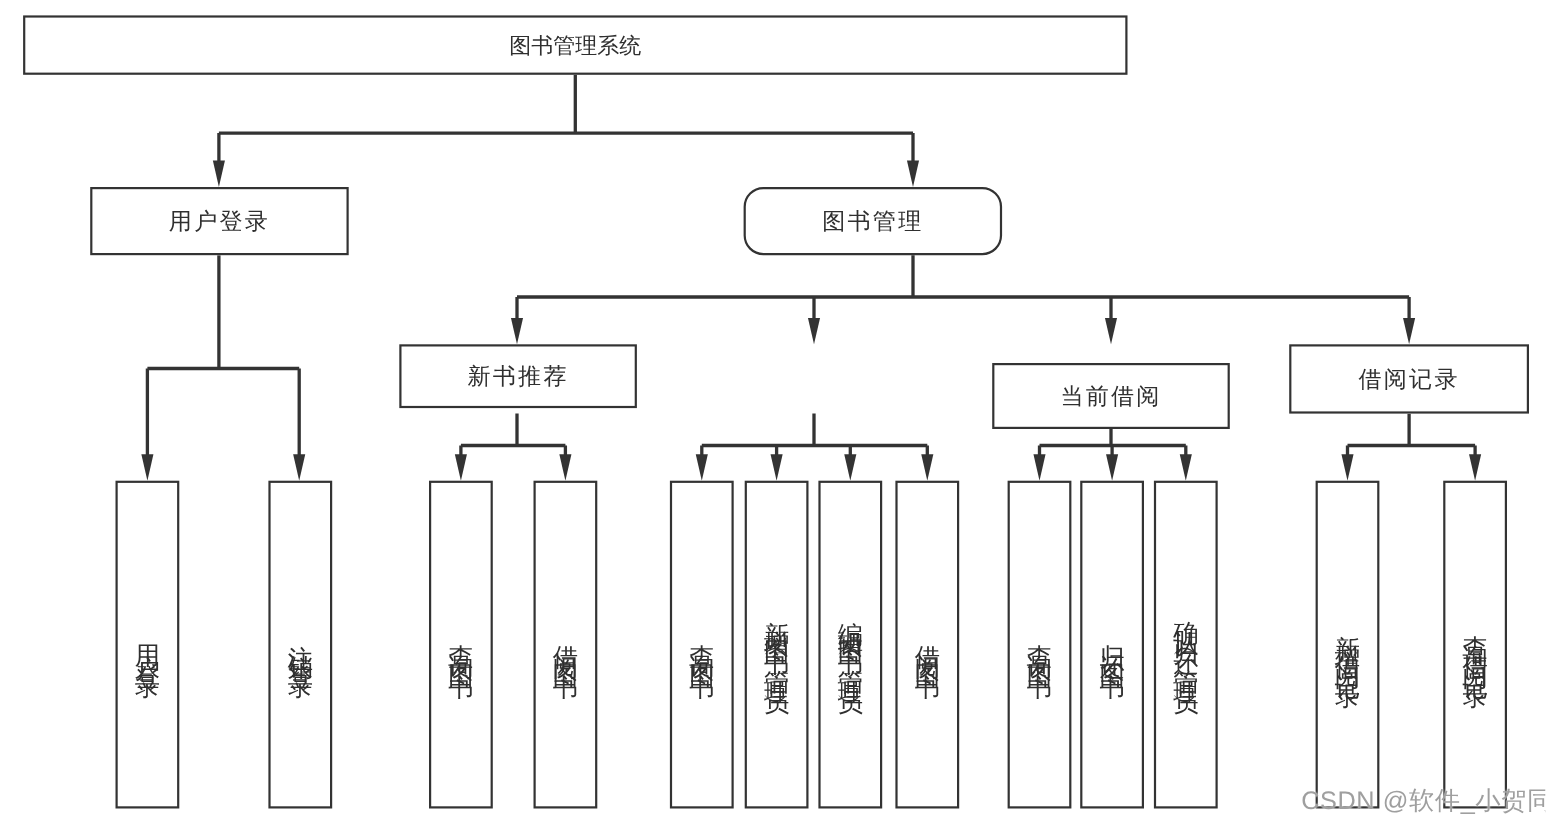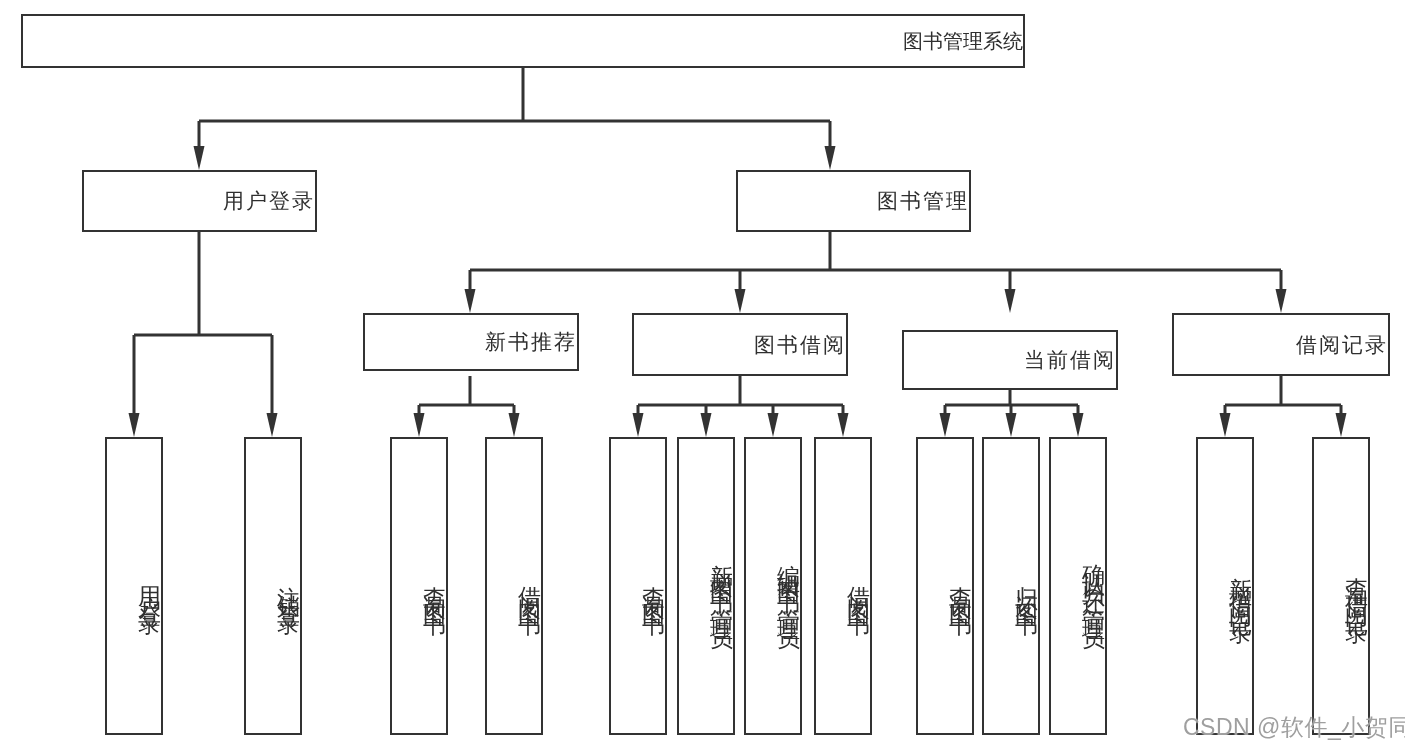--- a/index.html
+++ b/index.html
@@ -8,21 +8,21 @@
     font-family:"Liberation Sans", sans-serif; overflow:hidden;
     color: var(--text,#2f2f2f);
   }
   svg.wires { position:absolute; left:0; top:0; width:1405px; height:747px; }
   svg.wires path { stroke: var(--line,#333333); stroke-width:3; fill:none; }
   svg.wires polygon { fill: var(--line,#333333); }
 
   .node {
     position:absolute; box-sizing:border-box; background:#fff;
     border:2.5px solid var(--line,#333333);
-    display:flex; align-items:center; justify-content:flex-end;
+    display:flex; align-items:center; justify-content:center;
     color: var(--text,#2f2f2f);
   }
   .hnode { font-size:21px; letter-spacing:2px; }
   .root  { font-size:20px; }
   .leaf  { top:437px; width:58px; height:298px; }
   .leaf .vtext {
     writing-mode:vertical-rl; text-orientation:mixed;
     font-size:23px; letter-spacing:9px; line-height:1;
   }
   .watermark {
@@ -72,29 +72,26 @@
     <polygon points="1335.5,413 1346.5,413 1341,437"></polygon>
   </svg>
 
   <div class="node root" style="left:21px; top:14px; width:1004px; height:54px;">
     <span>图书管理系统</span>
   </div>
 
   <div class="node hnode" style="left:82px; top:170px; width:235px; height:62px;">
     <span>用户登录</span>
   </div>
-  <div class="node hnode" style="left:736px; top:170px; width:235px; height:62px;">
+  <div class="node hnode" style="left:676px; top:170px; width:235px; height:62px;border-radius:18px;">
     <span>图书管理</span>
   </div>
 
   <div class="node hnode" style="left:363px; top:313px; width:216px; height:58px;">
     <span>新书推荐</span>
-  </div>
-  <div class="node hnode" style="left:632px; top:313px; width:216px; height:63px;">
-    <span>图书借阅</span>
   </div>
   <div class="node hnode" style="left:902px; top:330px; width:216px; height:60px;">
     <span>当前借阅</span>
   </div>
   <div class="node hnode" style="left:1172px; top:313px; width:218px; height:63px;">
     <span>借阅记录</span>
   </div>
 
   <div class="node leaf" style="left:105px;">
     <span class="vtext">用户登录</span>

